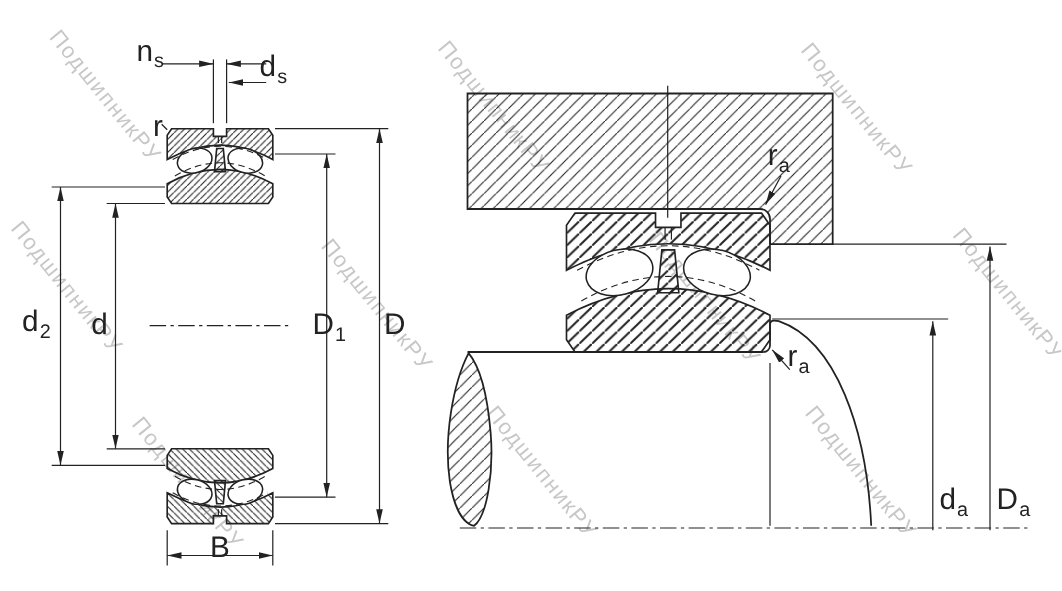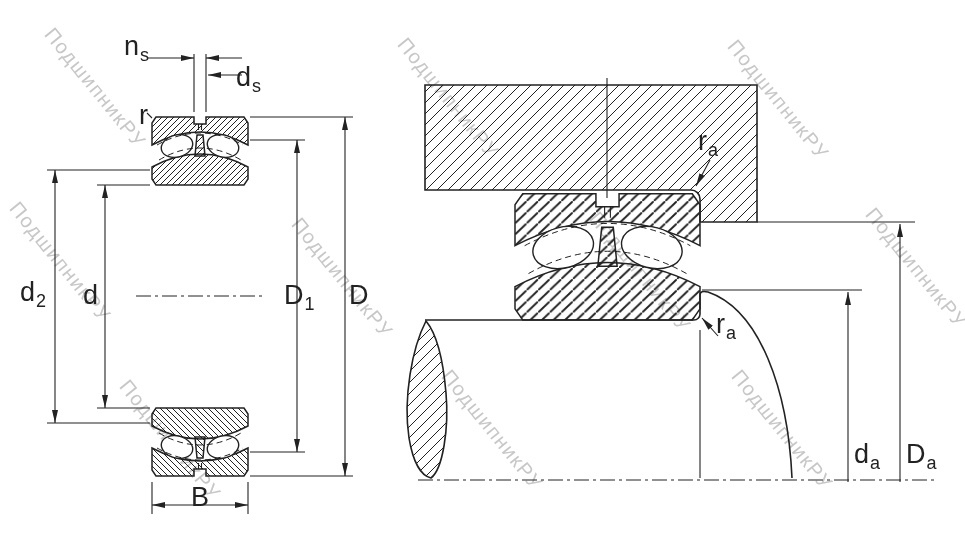--- a/index.html
+++ b/index.html
@@ -120,21 +120,21 @@
       <line class="dim" x1="848" y1="482" x2="848" y2="292" marker-end="url(#ah)"></line>
 
       <line class="dim" x1="757" y1="222" x2="915" y2="222"></line>
       <line class="dim" x1="900" y1="482" x2="900" y2="224" marker-end="url(#ah)"></line>
     </g>
   </svg>
 
   <div class="lbl" style="left:124px;top:33px">
     <span class="m">n</span><span class="s">s</span>
   </div>
-  <div class="lbl" style="left:236px;top:64px">
+  <div class="lbl" style="left:236px;top:47px">
     <span class="m">d</span><span class="s">s</span>
   </div>
   <div class="lbl" style="left:139px;top:102px">
     <span class="m">r</span><span class="s"></span>
   </div>
   <div class="lbl" style="left:20px;top:279px">
     <span class="m">d</span><span class="s">2</span>
   </div>
   <div class="lbl" style="left:83px;top:282px">
     <span class="m">d</span><span class="s"></span>

